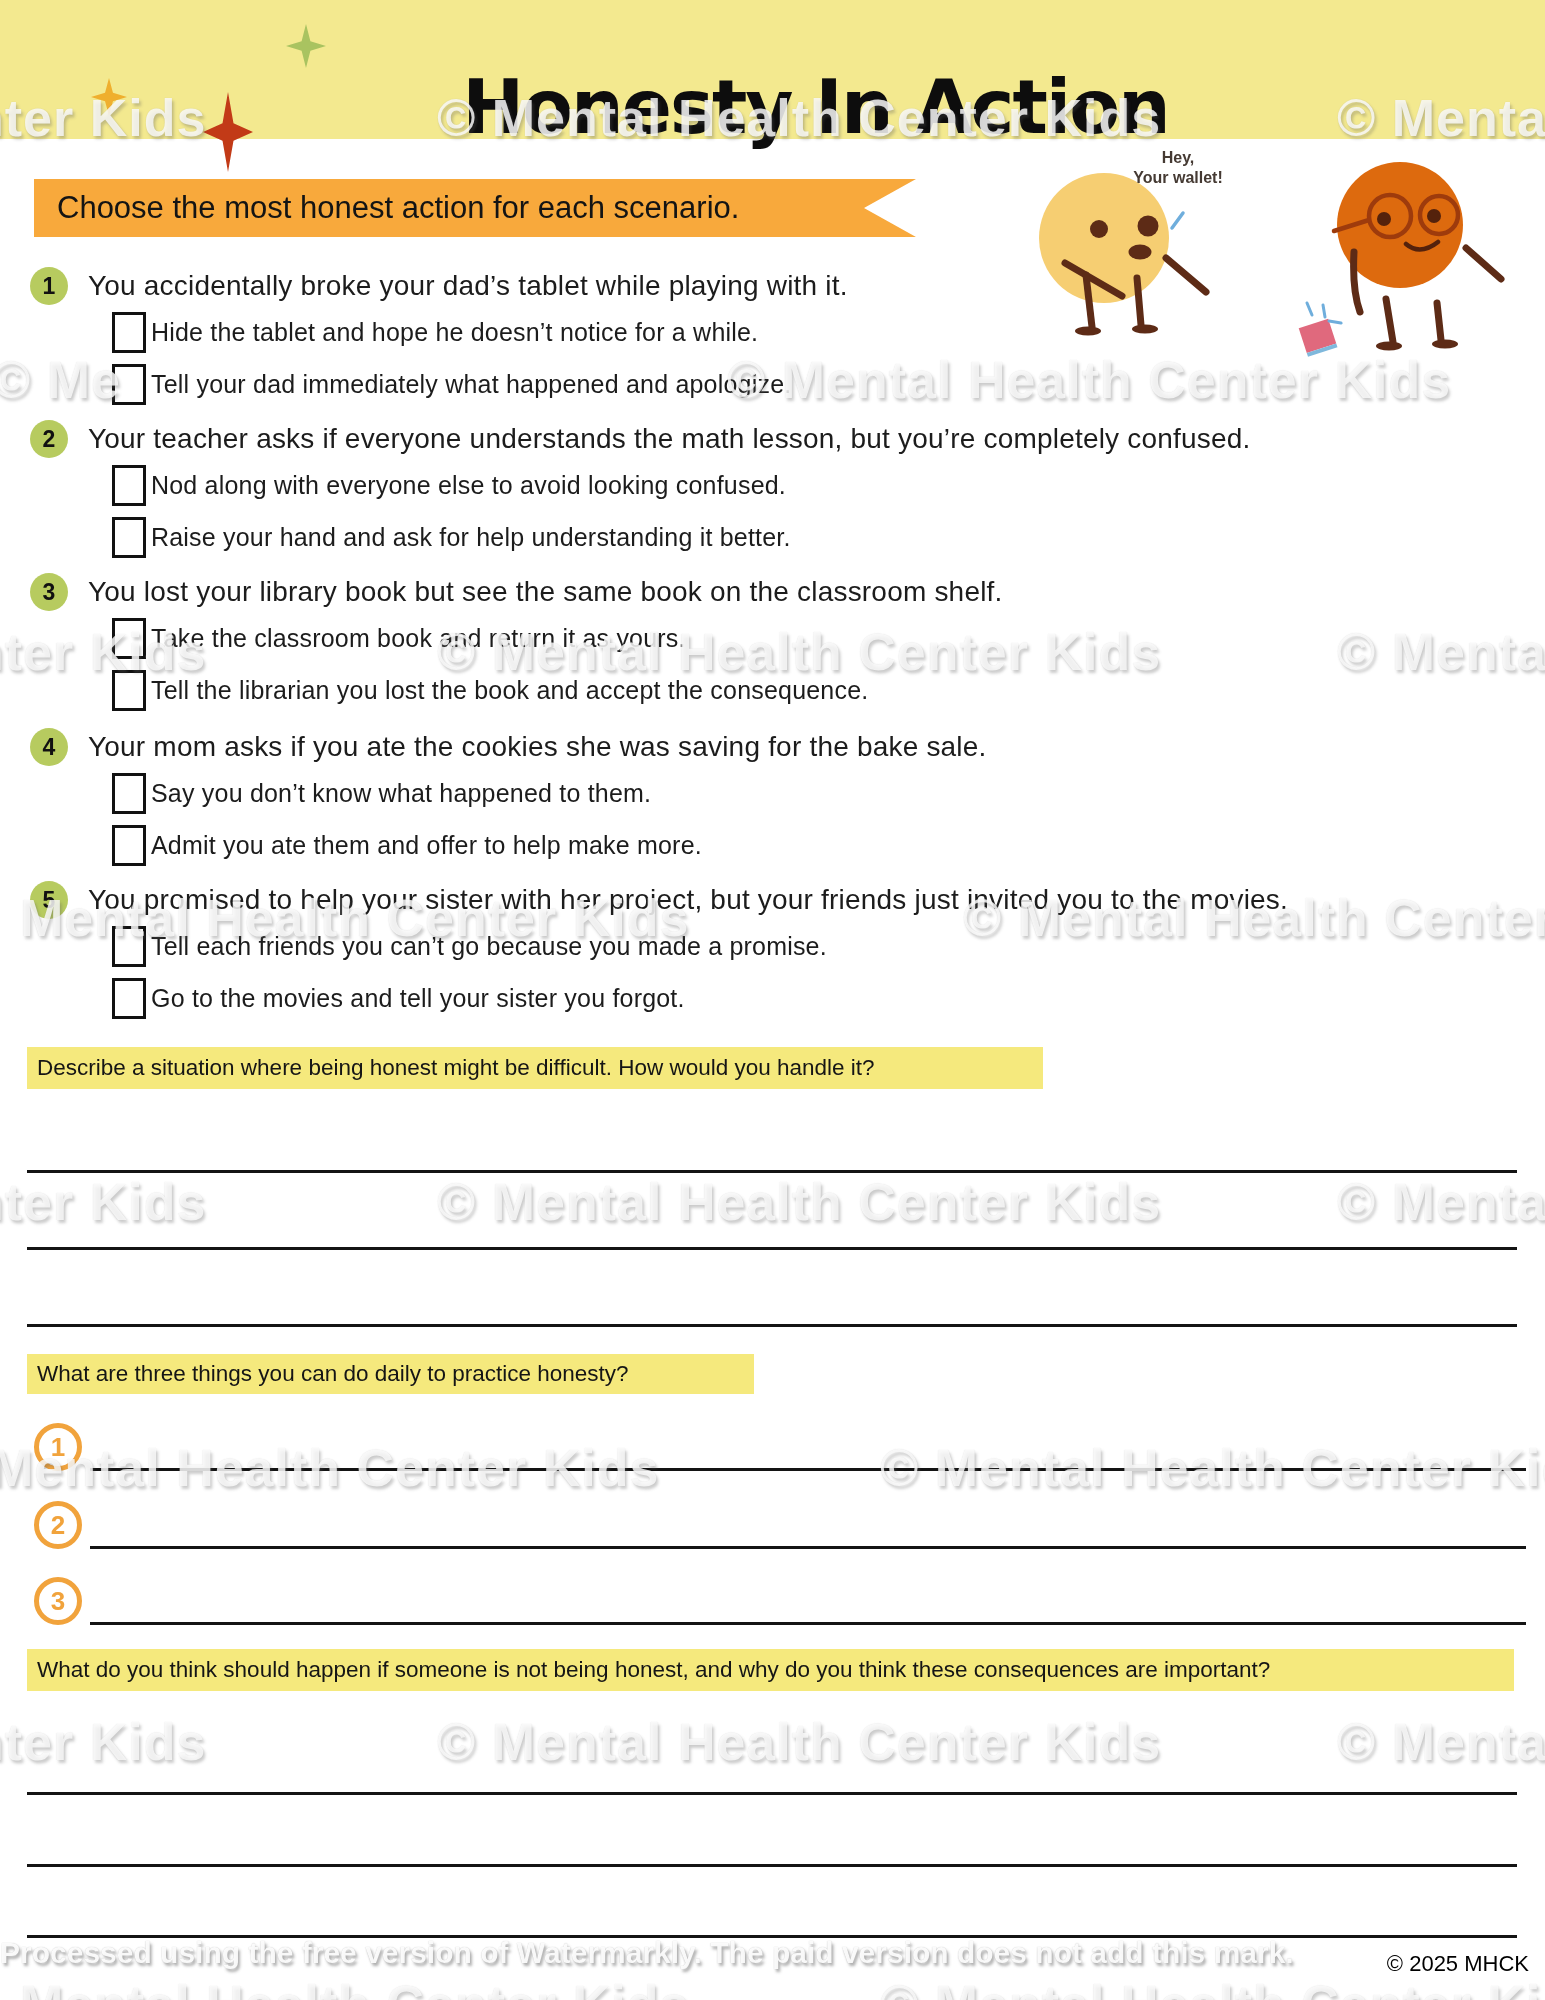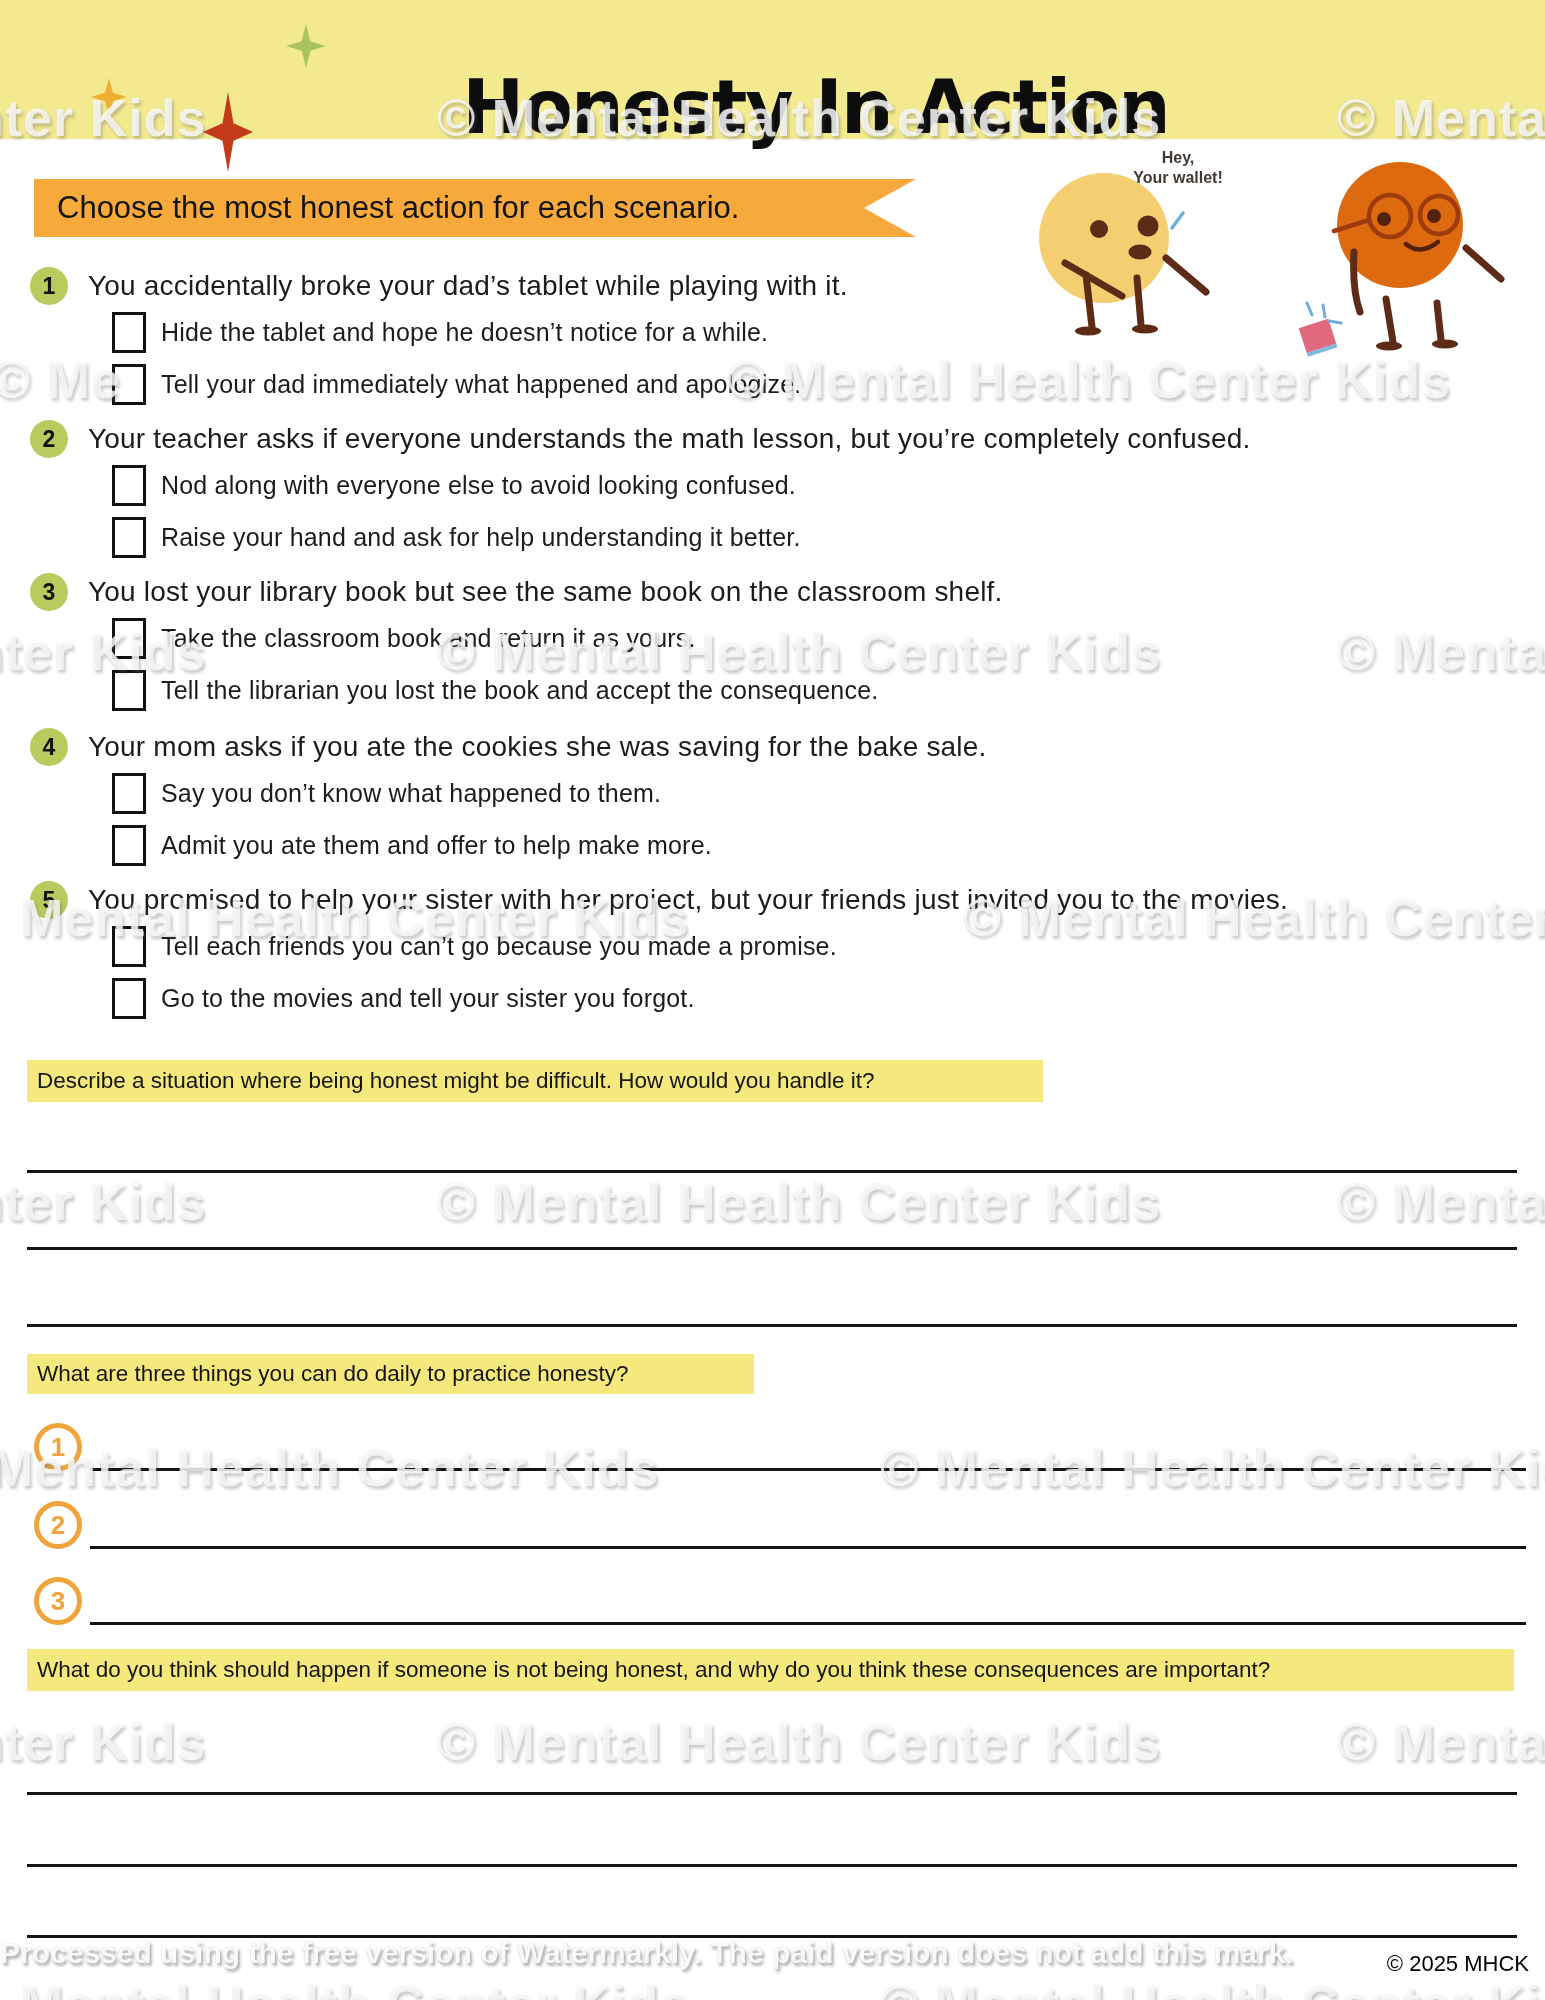--- a/index.html
+++ b/index.html
@@ -36,25 +36,25 @@
   .scenario-header{display:flex;align-items:center;height:40px;}
   .num-badge{
     flex:0 0 38px;width:38px;height:38px;border-radius:50%;background:#B7CB5F;
     display:flex;align-items:center;justify-content:center;
     font-size:23px;font-weight:bold;color:#111;
   }
   .scenario-text{margin-left:20px;font-size:28px;letter-spacing:.2px;white-space:nowrap;}
   .option-row{display:flex;align-items:center;height:38px;margin-left:82px;}
   .option-row.row1{margin-top:7px;} .option-row.row2{margin-top:14px;}
   .checkbox{width:28px;height:35px;border:3px solid #111;background:#fff;flex:0 0 auto;}
-  .option-label{margin-left:15px;font-size:25px;letter-spacing:.2px;white-space:nowrap;}
+  .option-label{margin-left:5px;font-size:25px;letter-spacing:.2px;white-space:nowrap;}
   
   .prompt{position:absolute;background:#F5E97D;display:flex;align-items:center;}
   .prompt span{padding-left:10px;font-size:22.5px;color:#151515;white-space:nowrap;}
-  .prompt-1{left:27px;top:1047px;width:1016px;height:42px;margin-top:13px;}
+  .prompt-1{left:27px;top:1047px;width:1016px;height:42px;}
   .prompt-2{left:27px;top:1354px;width:727px;height:40px;}
   .prompt-3{left:27px;top:1649px;width:1487px;height:42px;}
   .wline{position:absolute;border-top:3px solid #141414;height:0;}
   .num-circle{
     position:absolute;left:34px;width:38px;height:38px;border:5px solid #F1A33C;border-radius:50%;
     display:flex;align-items:center;justify-content:center;
     font-size:26px;font-weight:bold;color:#F1A33C;background:#fff;
   }
   
   #watermark-layer{position:absolute;inset:0;z-index:50;pointer-events:none;overflow:hidden;}

